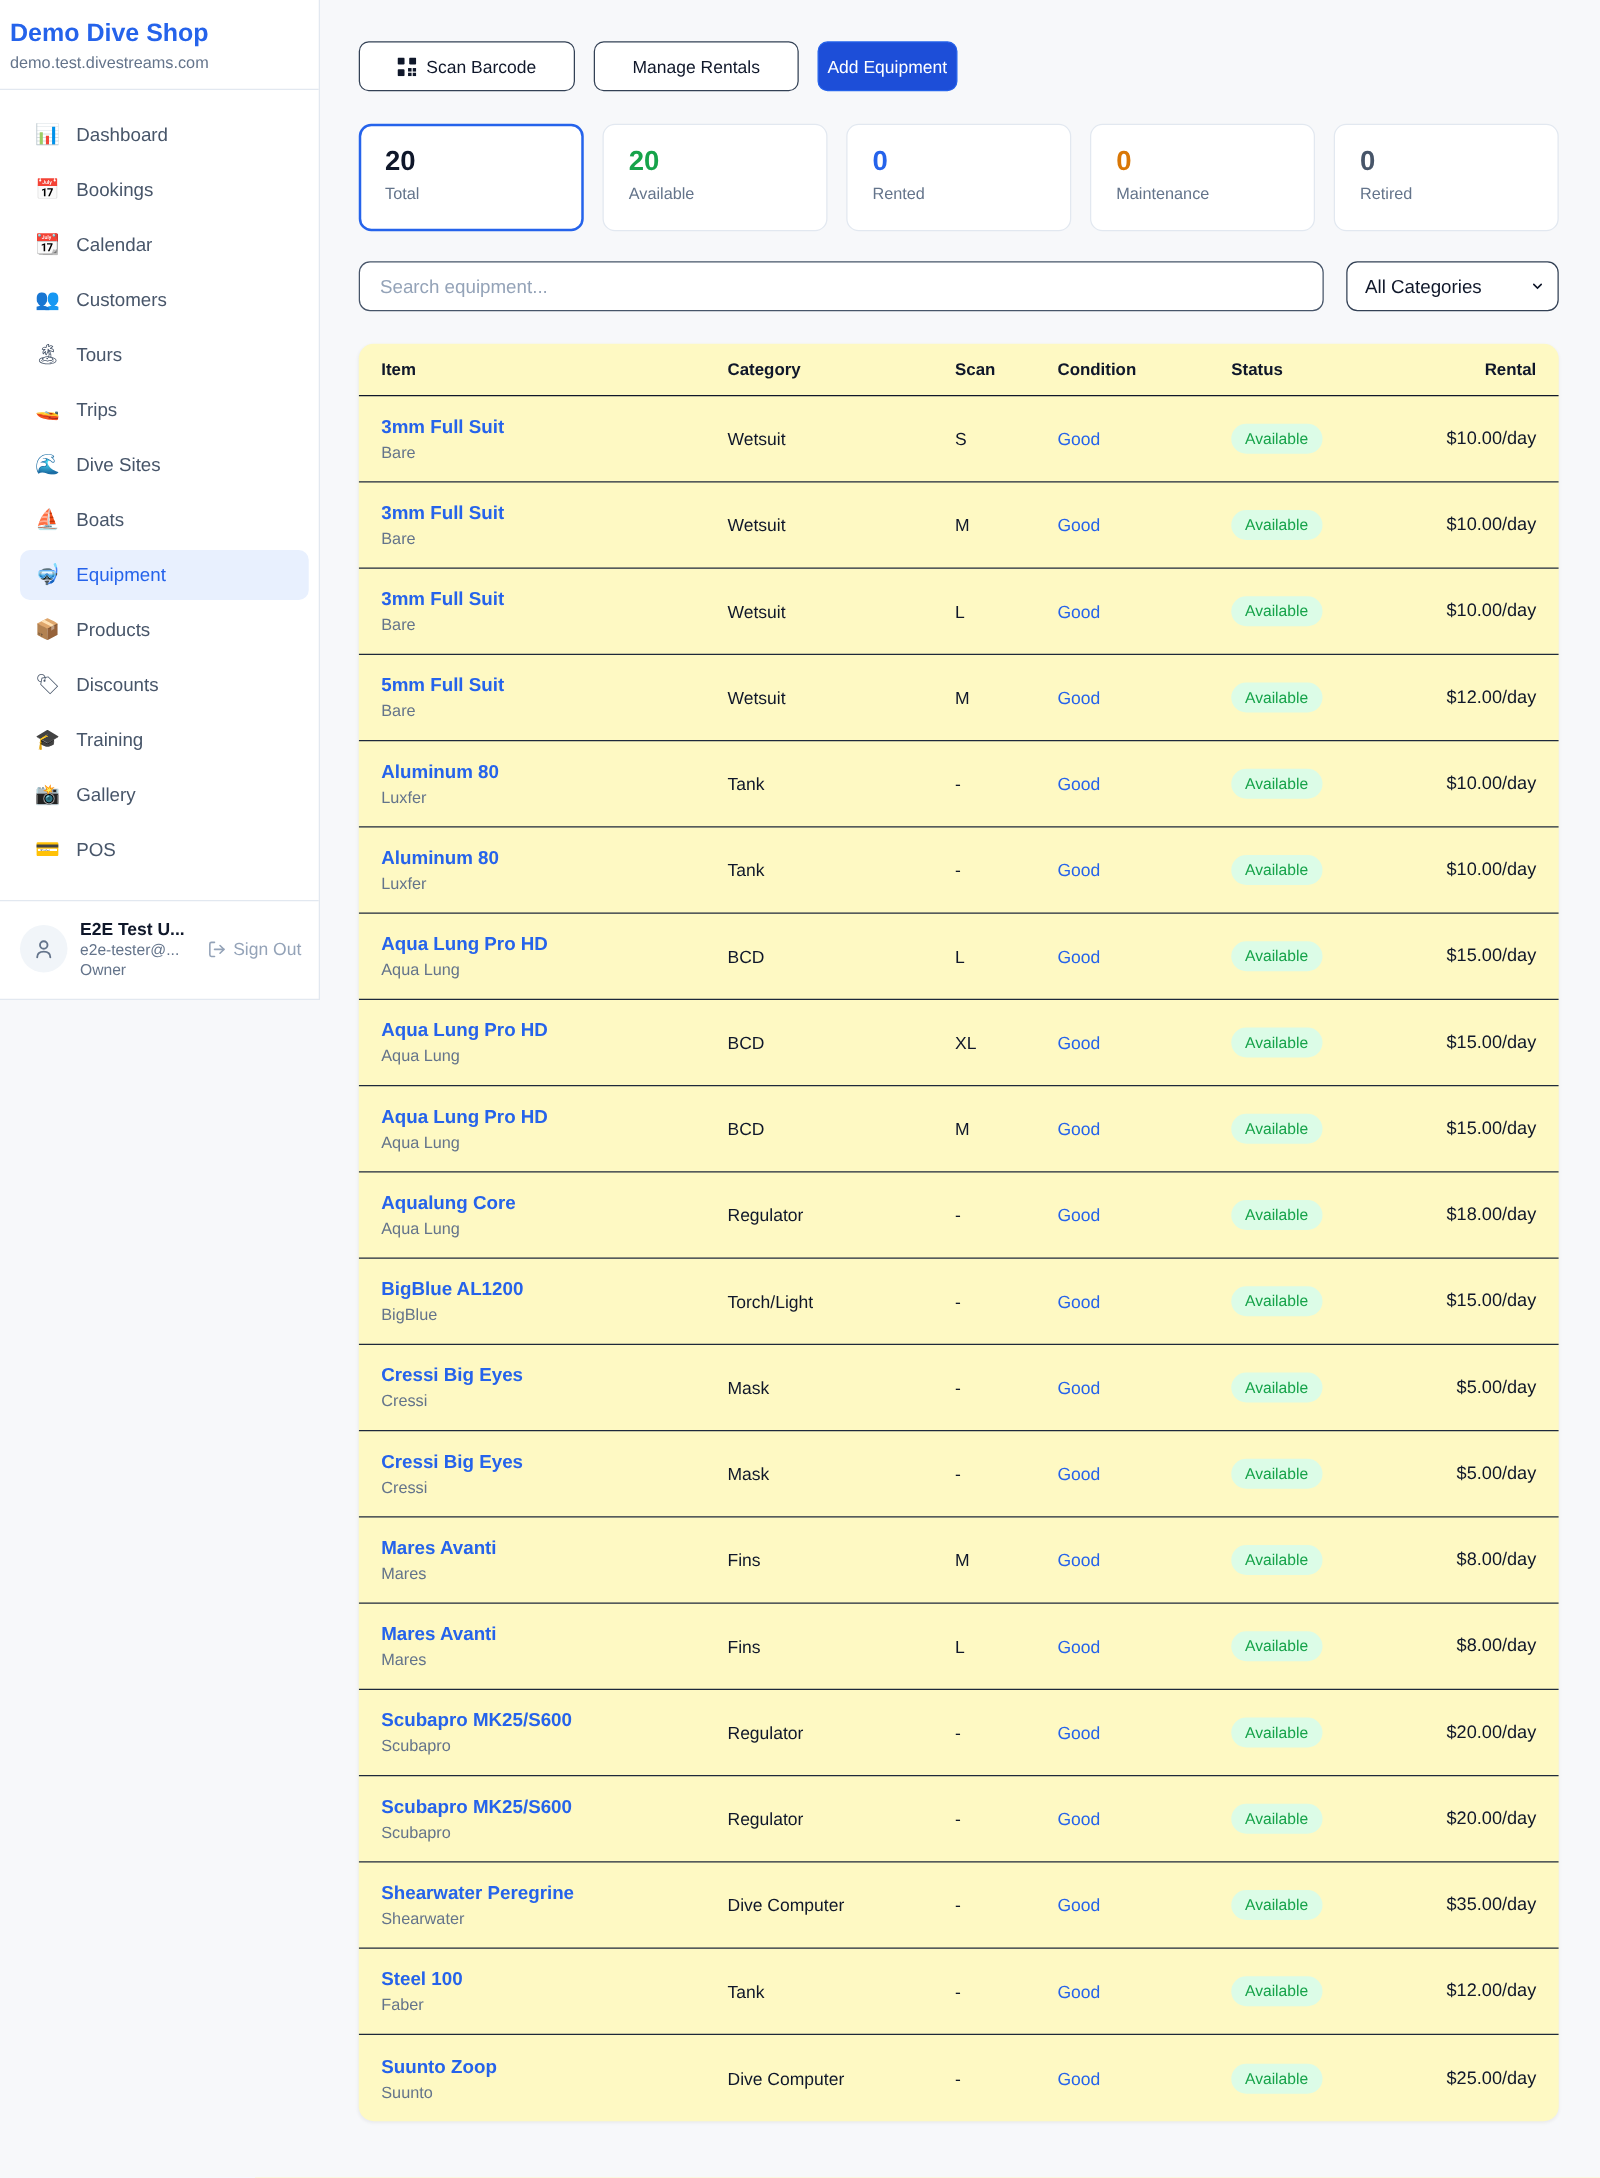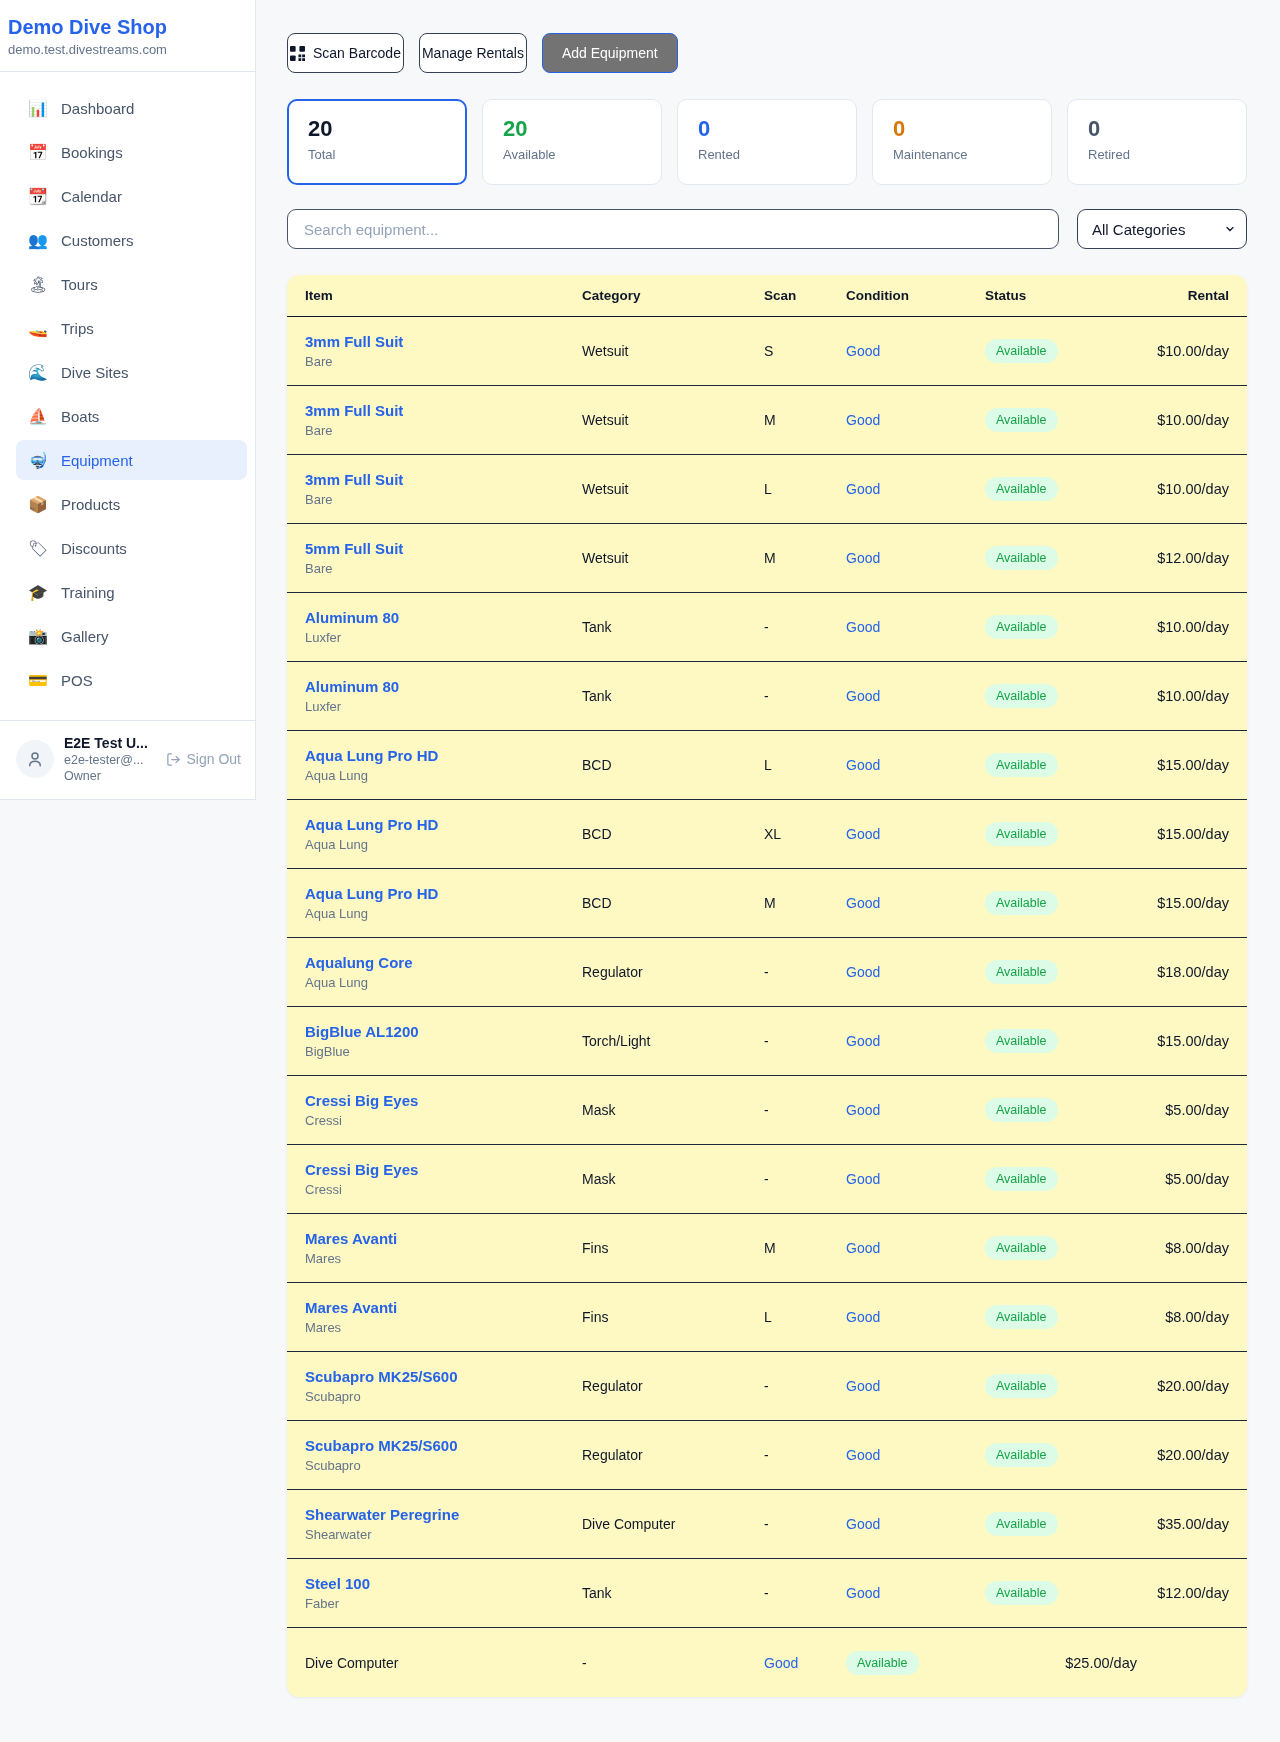--- a/index.html
+++ b/index.html
@@ -46,26 +46,26 @@
   .signout { display:flex; align-items:center; gap:6px; font-size:14px; color:#94a3b8; cursor:pointer; white-space:nowrap; }
 
   
   .main { flex:1; padding:30px 33px 38px 31px; }
   .page-header { display:flex; justify-content:space-between; align-items:flex-start; }
   .page-title { font-size:24px; font-weight:700; color:#0f172a; letter-spacing:-0.2px; }
   .page-subtitle { font-size:14px; color:#64748b; margin-top:6px; }
   .header-actions { display:flex; gap:15px; align-items:center; margin-top:3px; }
   .btn {
     display:inline-flex; align-items:center; gap:8px;
-    height:40px; padding:0 2px; border-radius:8px;
+    height:40px; padding:0 30px; border-radius:8px;
     font-size:14px; font-weight:500; cursor:pointer;
     background:#ffffff; border:1px solid #334155; color:#0f172a;
     font-family:"Liberation Sans", sans-serif;
   }
-  .btn.primary { background:#737373; border:1px solid #2563eb; color:#ffffff; padding:0 19px; }
+  .btn.primary { background:#1d4ed8; border:1px solid #2563eb; color:#ffffff; padding:0 7px; }
 
   
   .stats { display:flex; gap:15px; margin-top:26px; }
   .stat-card {
     flex:1; background:#ffffff; border:1px solid #e2e8f0; border-radius:10px;
     padding:16px 20px; height:86px; cursor:pointer;
   }
   .stat-card.active { border:2px solid #2563eb; padding:15px 19px; }
   .stat-value { font-size:22px; font-weight:700; }
   .stat-label { font-size:13px; color:#64748b; margin-top:5px; }
@@ -558,20 +558,24 @@
             <div class="cell-plain">Tank</div>
             <div class="cell-plain">-</div>
             <div class="cell-cond">Good</div>
             <div>
               <span class="badge">Available</span>
             </div>
             <div class="col-rental cell-rental">$12.00/day</div>
           </div>
 
           <div class="t-row">
+            <div>
+              <div class="cell-name">Suunto Zoop</div>
+              <div class="cell-brand">Suunto</div>
+            </div>
             <div class="cell-plain">Dive Computer</div>
             <div class="cell-plain">-</div>
             <div class="cell-cond">Good</div>
             <div>
               <span class="badge">Available</span>
             </div>
             <div class="col-rental cell-rental">$25.00/day</div>
           </div>
         </div>
     </div>

